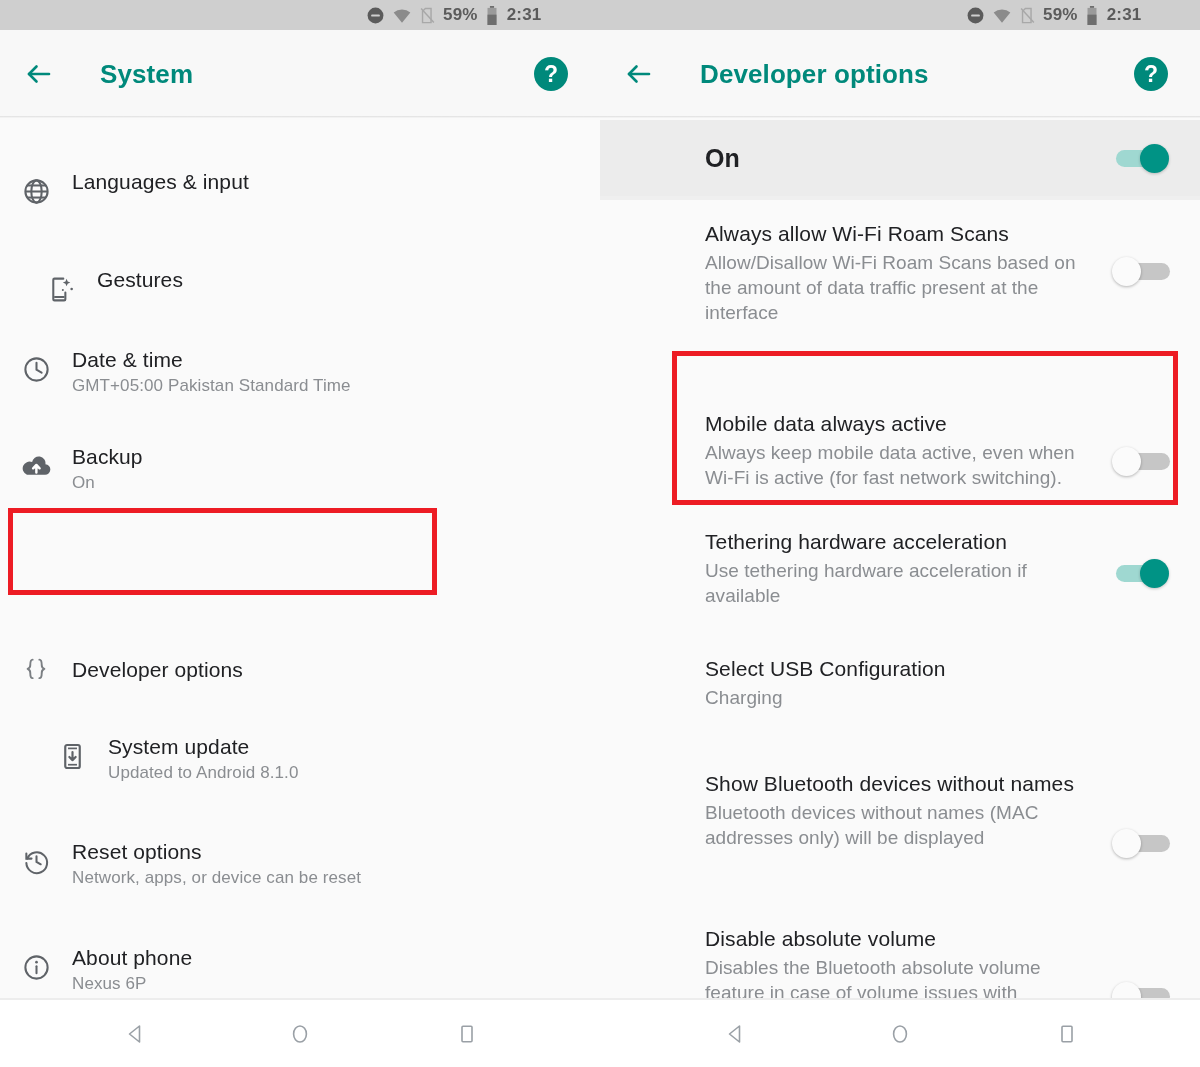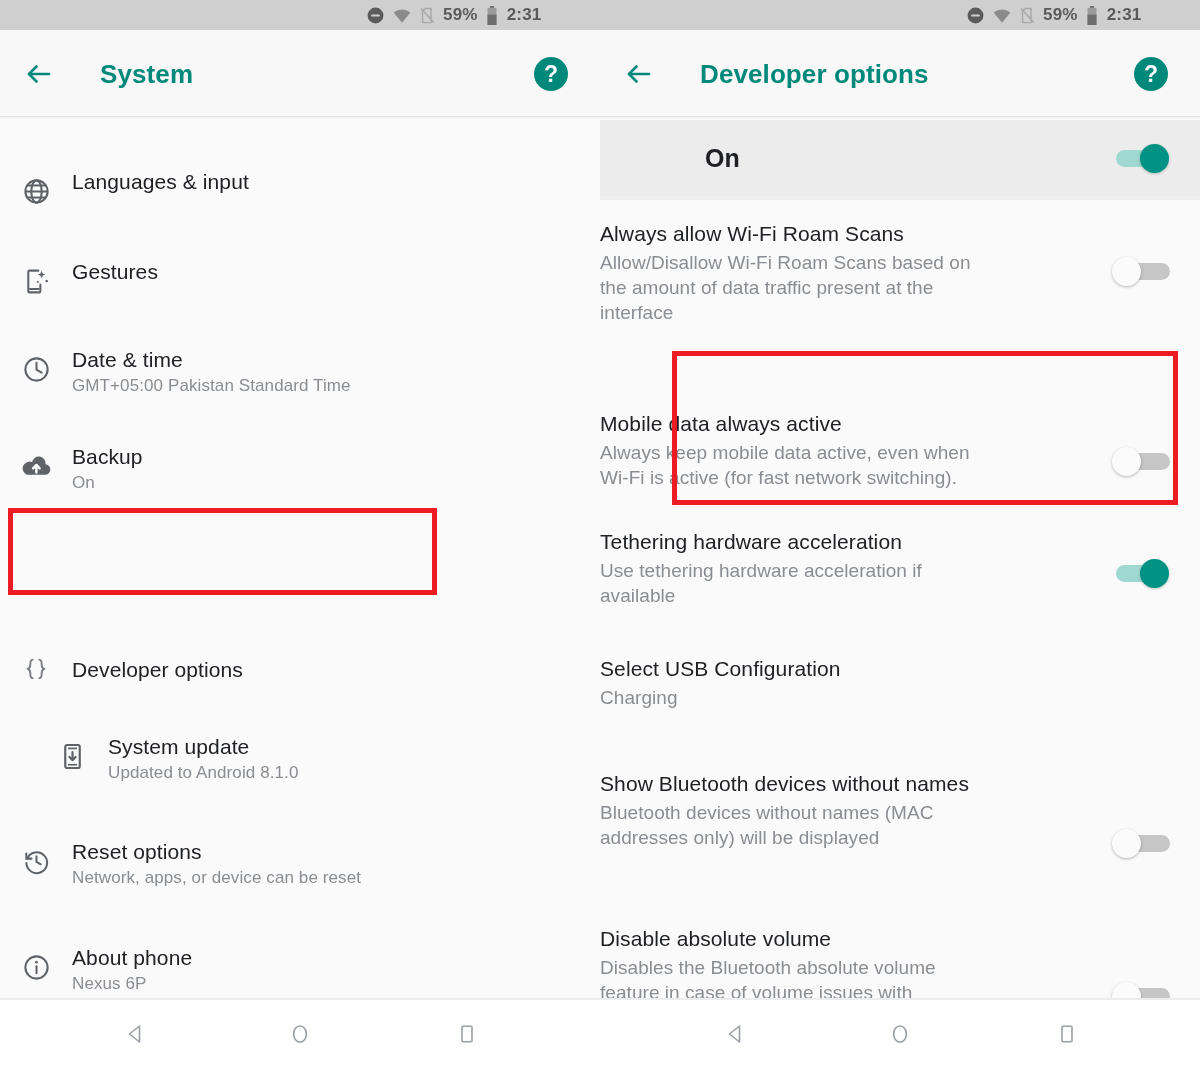--- a/index.html
+++ b/index.html
@@ -80,21 +80,21 @@
   }
   .on-header .on-label{
     font-size:25px;font-weight:bold;color:#202124;margin-left:105px;flex:1;
   }
   .on-header:after{
     content:"";position:absolute;left:0;right:0;bottom:-4px;height:4px;
     background:rgba(0,0,0,.045);
   }
 
   .rrow{position:absolute;left:0;width:600px;display:flex;align-items:flex-start;}
-  .rrow .r-text{width:398px;}
+  .rrow .r-text{width:398px;margin-left:105px;}
   .rrow .r-title{font-size:21px;color:#202124;line-height:28px;letter-spacing:.1px;}
   .rrow .r-sub{font-size:19px;color:#8a8d91;line-height:25px;margin-top:2px;letter-spacing:.05px;}
   .rrow .r-switch{position:absolute;right:26px;}
 
   
   .switch{position:relative;width:62px;height:30px;cursor:pointer;}
   .switch .track{
     position:absolute;left:12px;top:7px;width:46px;height:17px;border-radius:9px;
     background:#c6c6c6;
   }
@@ -202,21 +202,21 @@
               <line x1="2.8" y1="12" x2="21.2" y2="12"></line>
               <line x1="4.2" y1="7" x2="19.8" y2="7"></line>
               <line x1="4.2" y1="17" x2="19.8" y2="17"></line>
             </svg>
         </div>
         <div class="row-text">
           <div class="row-title">Languages &amp; input</div>
         </div>
       </div>
 
-      <div class="lrow" style="top:140px;">
+      <div class="lrow" style="top:148px;padding-left:25px;">
         <div class="row-icon">
           <svg width="29" height="29" viewBox="0 0 24 24" fill="none" stroke="#5f6368" stroke-width="1.7" stroke-linecap="round">
               <path d="M13.5 3 H6.2 a1 1 0 0 0-1 1 v16 a1 1 0 0 0 1 1 h8 a1 1 0 0 0 1-1 v-5.5"></path>
               <line x1="6.6" y1="18.2" x2="13.8" y2="18.2"></line>
               <path d="M16.2 3.2 l.9 2.2 2.2.9 -2.2.9 -.9 2.2 -.9-2.2 -2.2-.9 2.2-.9 z" fill="#5f6368" stroke="none"></path>
               <circle cx="20.4" cy="11.6" r="1.05" fill="#5f6368" stroke="none"></circle>
               <circle cx="13.1" cy="12.4" r="0.85" fill="#5f6368" stroke="none"></circle>
             </svg>
         </div>
         <div class="row-text">

